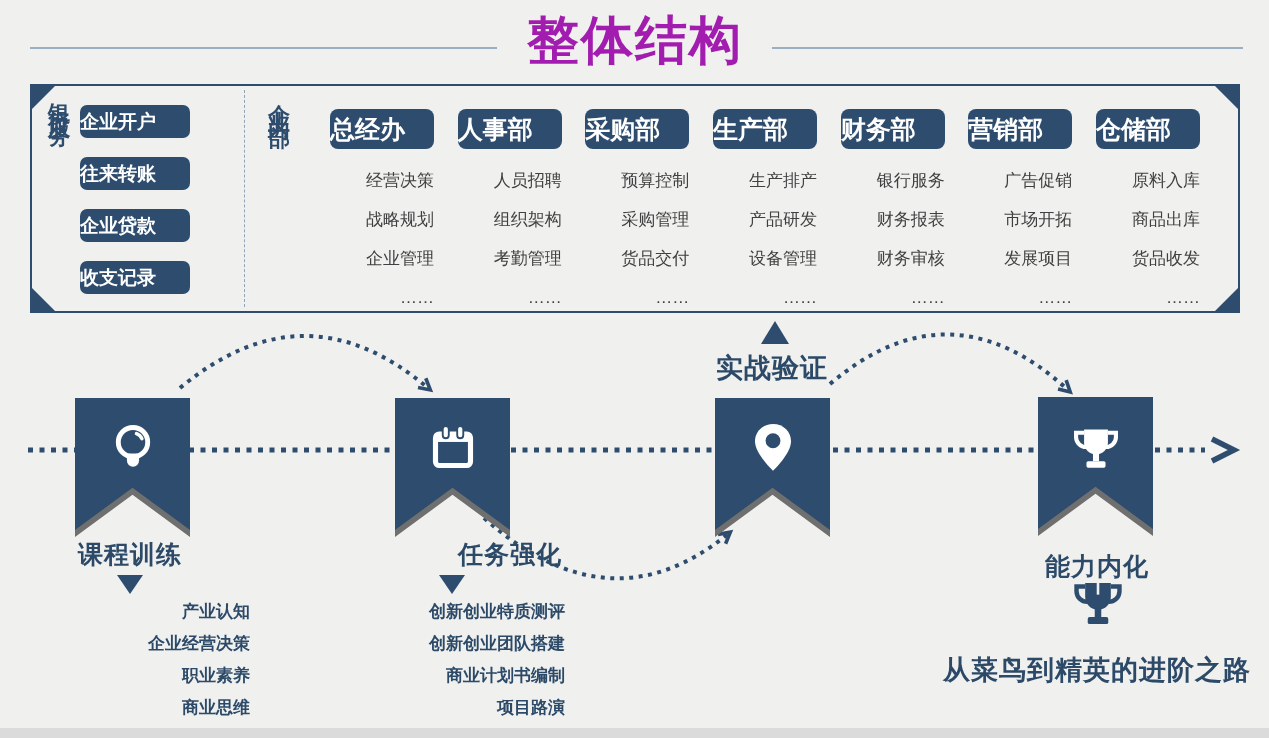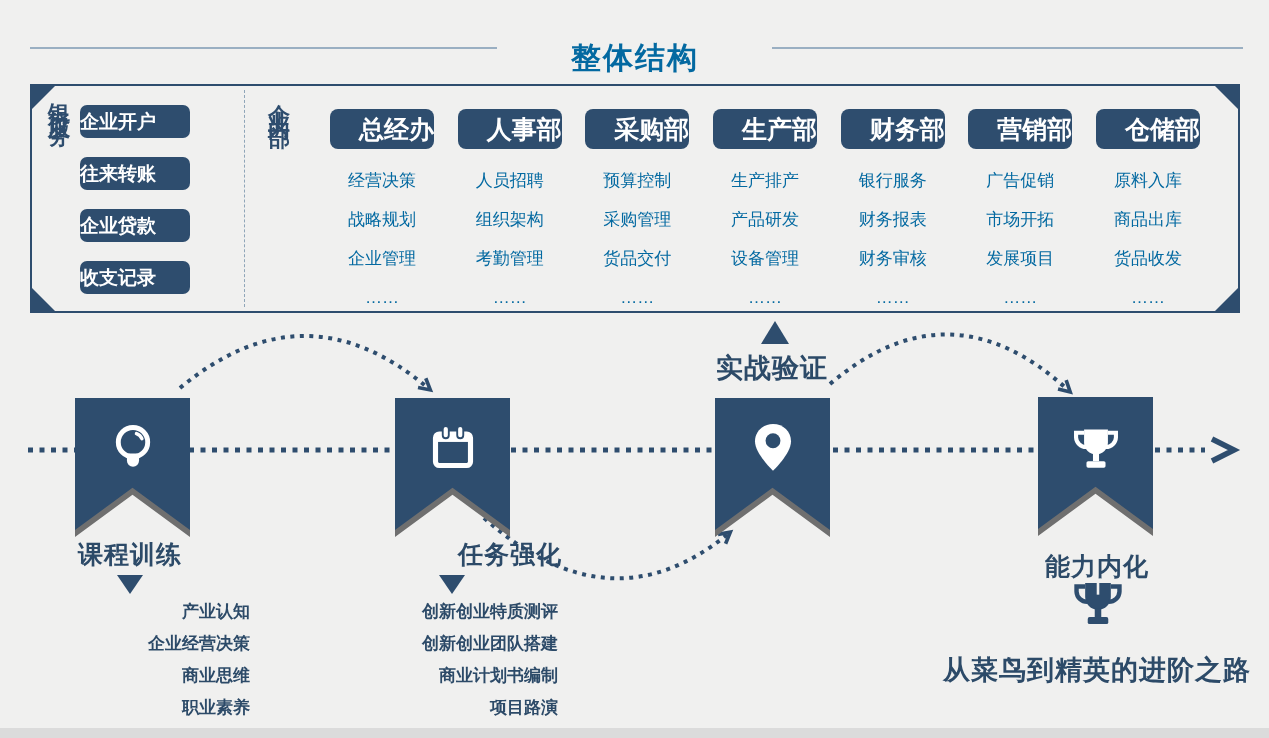--- a/index.html
+++ b/index.html
@@ -4,21 +4,21 @@
 <style>
   * { margin:0; padding:0; box-sizing:border-box; }
   body { background:#e8e8e8; font-family:"Liberation Sans","DejaVu Sans",sans-serif; }
   #stage { position:relative; width:1269px; height:738px; background:#F0F0EF; overflow:hidden; }
 
   
   .title-line { position:absolute; top:47px; height:2px; background:#9AAFC2; }
   .title-line.left { left:30px; width:467px; }
   .title-line.right { left:772px; width:471px; }
   .page-title { position:absolute; left:500px; width:270px; top:6px; text-align:center;
-    font-size:30px; font-weight:bold; color:#0369a1; letter-spacing:2px;margin-top:32px; }
+    font-size:52px; font-weight:bold; color:#a21caf; letter-spacing:2px; }
 
   
   .org-box { position:absolute; left:30px; top:84px; width:1210px; height:229px;
     border:2px solid #2E4D6E; }
   .corner { position:absolute; width:0; height:0; }
   .corner.tl { top:-2px; left:-2px; border-top:27px solid #2E4D6E; border-right:27px solid transparent; }
   .corner.tr { top:-2px; right:-2px; border-top:27px solid #2E4D6E; border-left:27px solid transparent; }
   .corner.bl { bottom:-2px; left:-2px; border-bottom:27px solid #2E4D6E; border-right:27px solid transparent; }
   .corner.br { bottom:-2px; right:-2px; border-bottom:27px solid #2E4D6E; border-left:27px solid transparent; }
 
@@ -31,23 +31,23 @@
   .bank-buttons { position:absolute; left:48px; top:19px; display:flex; flex-direction:column; gap:19px; }
   .bank-btn { width:110px; height:33px; background:#2E4D6E; border-radius:7px; color:#fff;
     font-size:19px; font-weight:bold; text-align:left; line-height:33px; }
 
   .divider { position:absolute; left:212px; top:4px; bottom:4px; border-left:1px dashed #8FA5B8; }
 
   .departments { position:absolute; left:268px; right:10px; top:0; height:100%;
     display:flex; justify-content:space-between; padding:0 28px 0 30px; }
   .dept-col { width:104px; }
   .dept-head { margin-top:23px; height:40px; background:#2E4D6E; border-radius:8px; color:#fff;
-    font-size:25px; font-weight:bold; text-align:right; line-height:40px; }
+    font-size:25px; font-weight:bold; text-align:left; line-height:40px; }
   .dept-items { margin-top:22px; }
-  .dept-item { font-size:17px; color:#0369a1; line-height:20px; margin-bottom:19px; text-align:center; }
+  .dept-item { font-size:17px; color:#404040; line-height:20px; margin-bottom:19px; text-align:right; }
 
   
   .connectors { position:absolute; left:0; top:0; width:1269px; height:738px; z-index:1; }
 
   .ribbon { position:absolute; width:115px; height:132px; z-index:2; }
   .ribbon .shadow { position:absolute; top:7px; left:0; width:100%; height:100%; background:#6F6F6F;
     clip-path:polygon(0 0,100% 0,100% 100%,50% 68%,0 100%); }
   .ribbon .front { position:absolute; top:0; left:0; width:100%; height:100%; background:#2E4D6E;
     clip-path:polygon(0 0,100% 0,100% 100%,50% 68%,0 100%); }
   .ribbon .ricon { position:absolute; top:22px; left:50%; transform:translateX(-50%); }
@@ -217,27 +217,27 @@
       <rect x="10.6" y="14" width="2.8" height="3.6" fill="#fff"></rect>
       <rect x="7.6" y="17.6" width="8.8" height="3" rx="0.8" fill="#fff"></rect>
     </svg>
   </div>
 
   <div class="stage-label" style="left:20px; top:538px;">课程训练</div>
   <div class="tri-down" style="left:117px; top:575px;"></div>
   <div class="stage-list" style="left:10px; top:602px;">
     <div class="li">产业认知</div>
     <div class="li">企业经营决策</div>
+    <div class="li">职业素养</div>
     <div class="li">商业思维</div>
-    <div class="li">职业素养</div>
   </div>
 
   <div class="stage-label" style="left:342px; top:538px;text-align:right;">任务强化</div>
   <div class="tri-down" style="left:439px; top:575px;"></div>
-  <div class="stage-list" style="left:318px; top:602px;">
+  <div class="stage-list" style="left:325px; top:602px;">
     <div class="li">创新创业特质测评</div>
     <div class="li">创新创业团队搭建</div>
     <div class="li">商业计划书编制</div>
     <div class="li">项目路演</div>
   </div>
 
   <div class="tri-up" style="left:761px; top:321px;"></div>
   <div class="stage-label" style="left:662px; top:350px; font-size:27px;font-family:Liberation Mono, monospace;">实战验证</div>
 
   <div class="stage-label" style="left:987px; top:550px;">能力内化</div>

